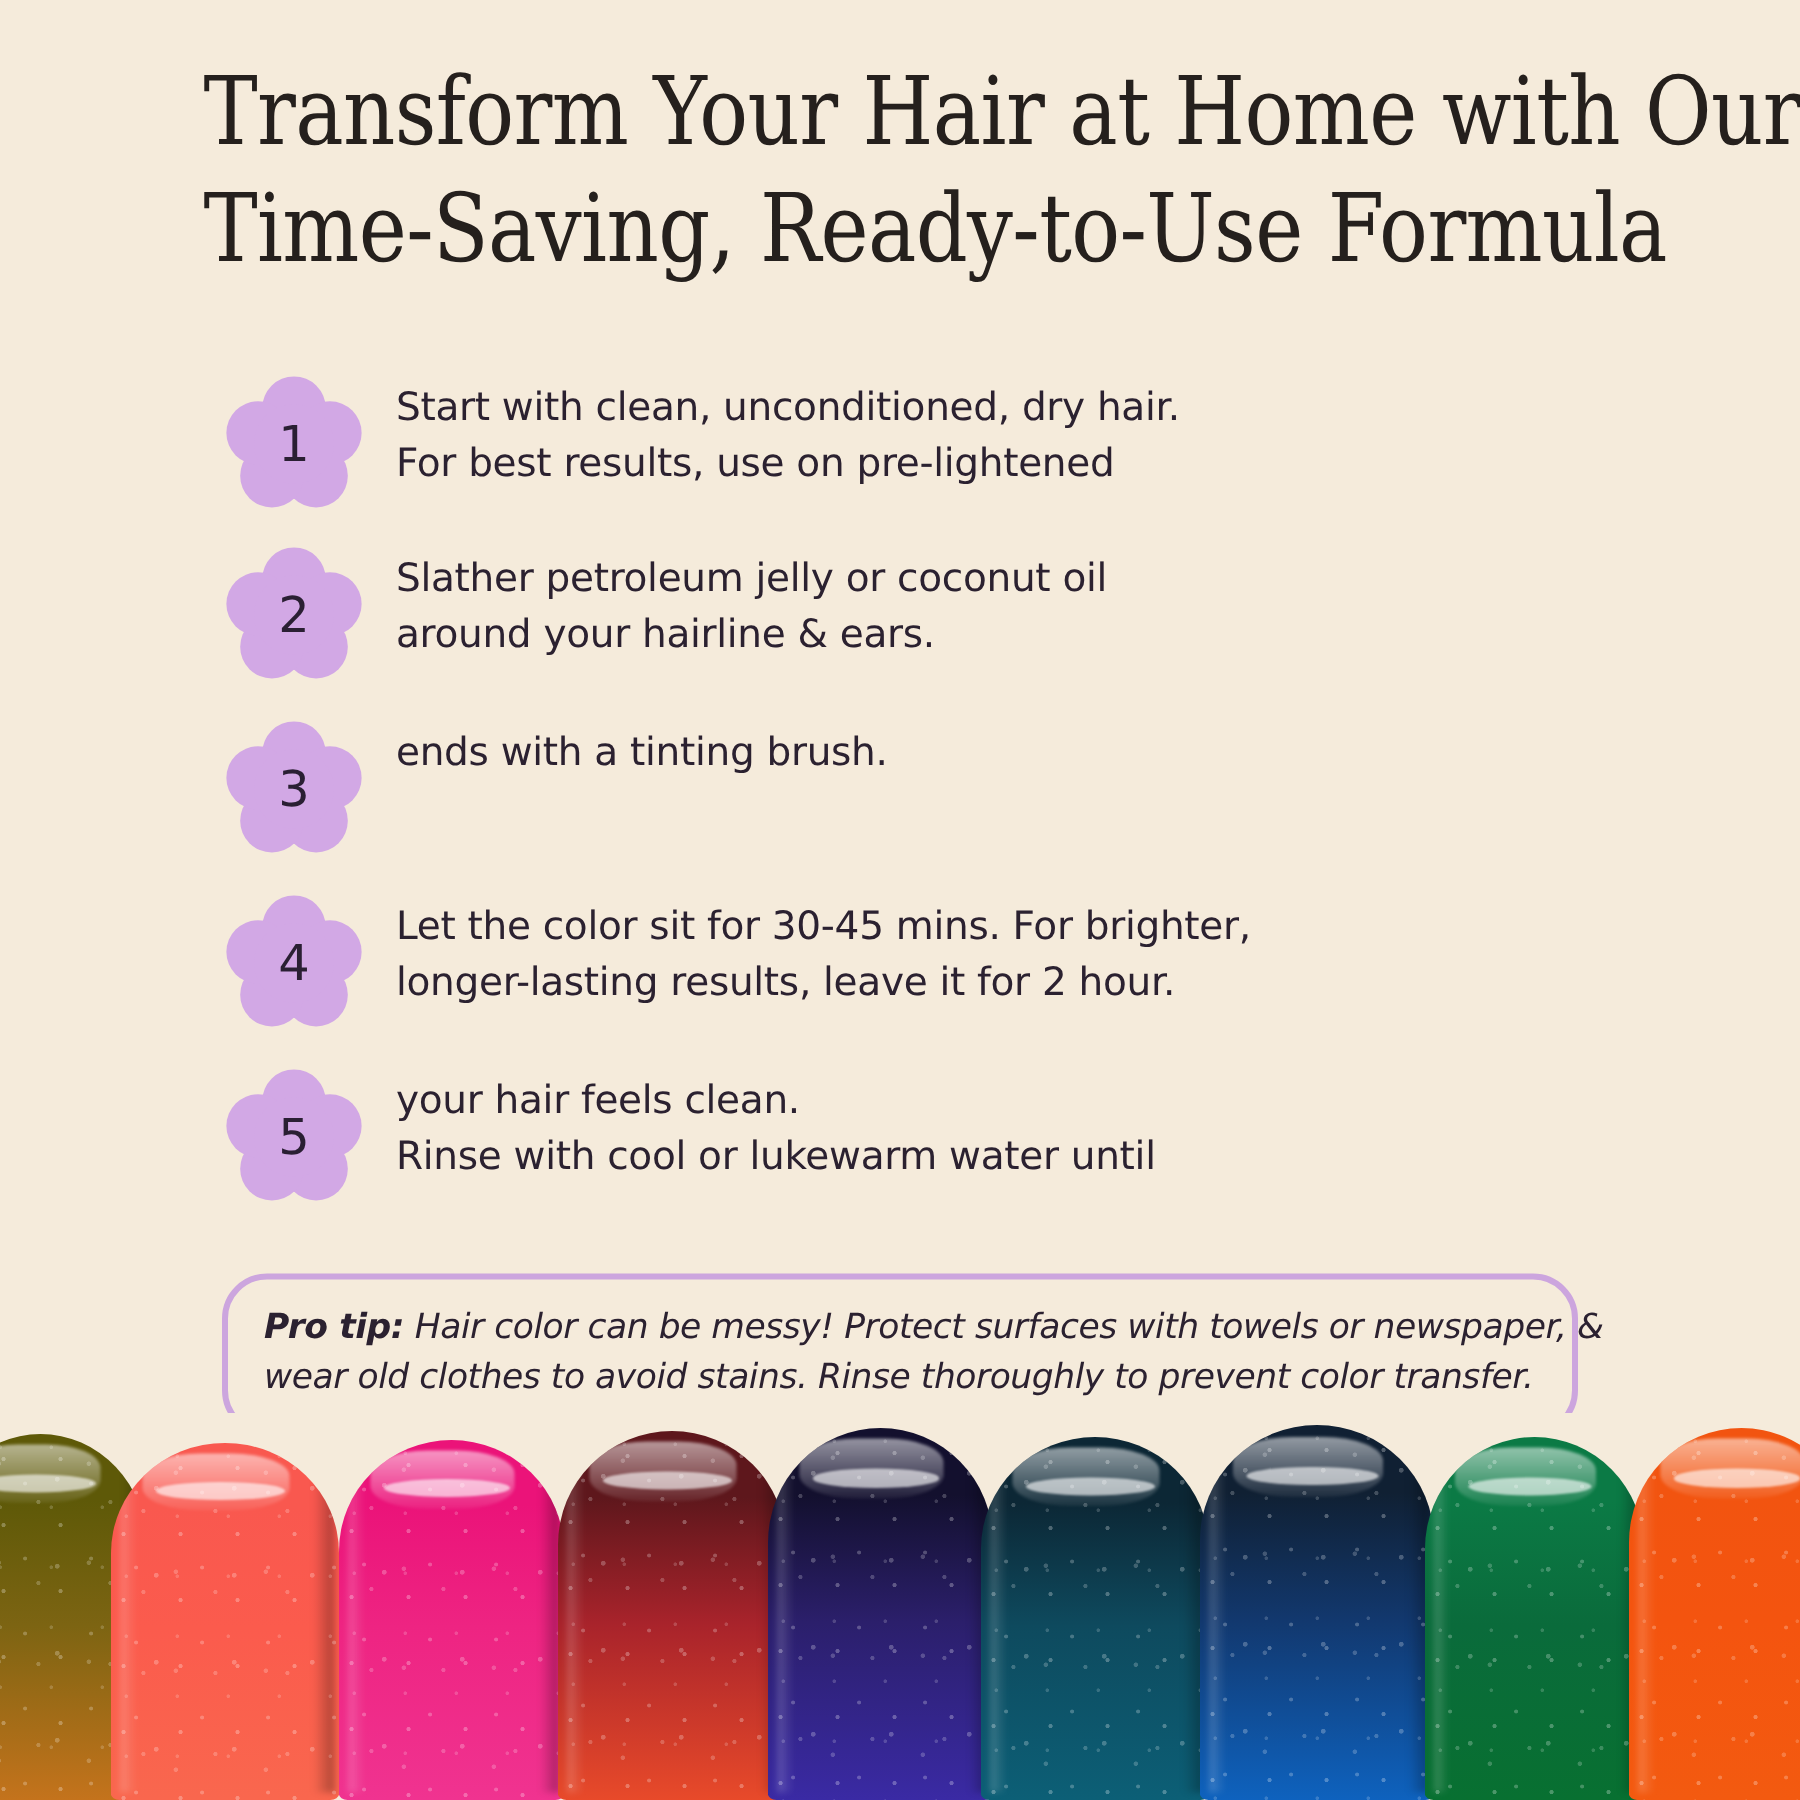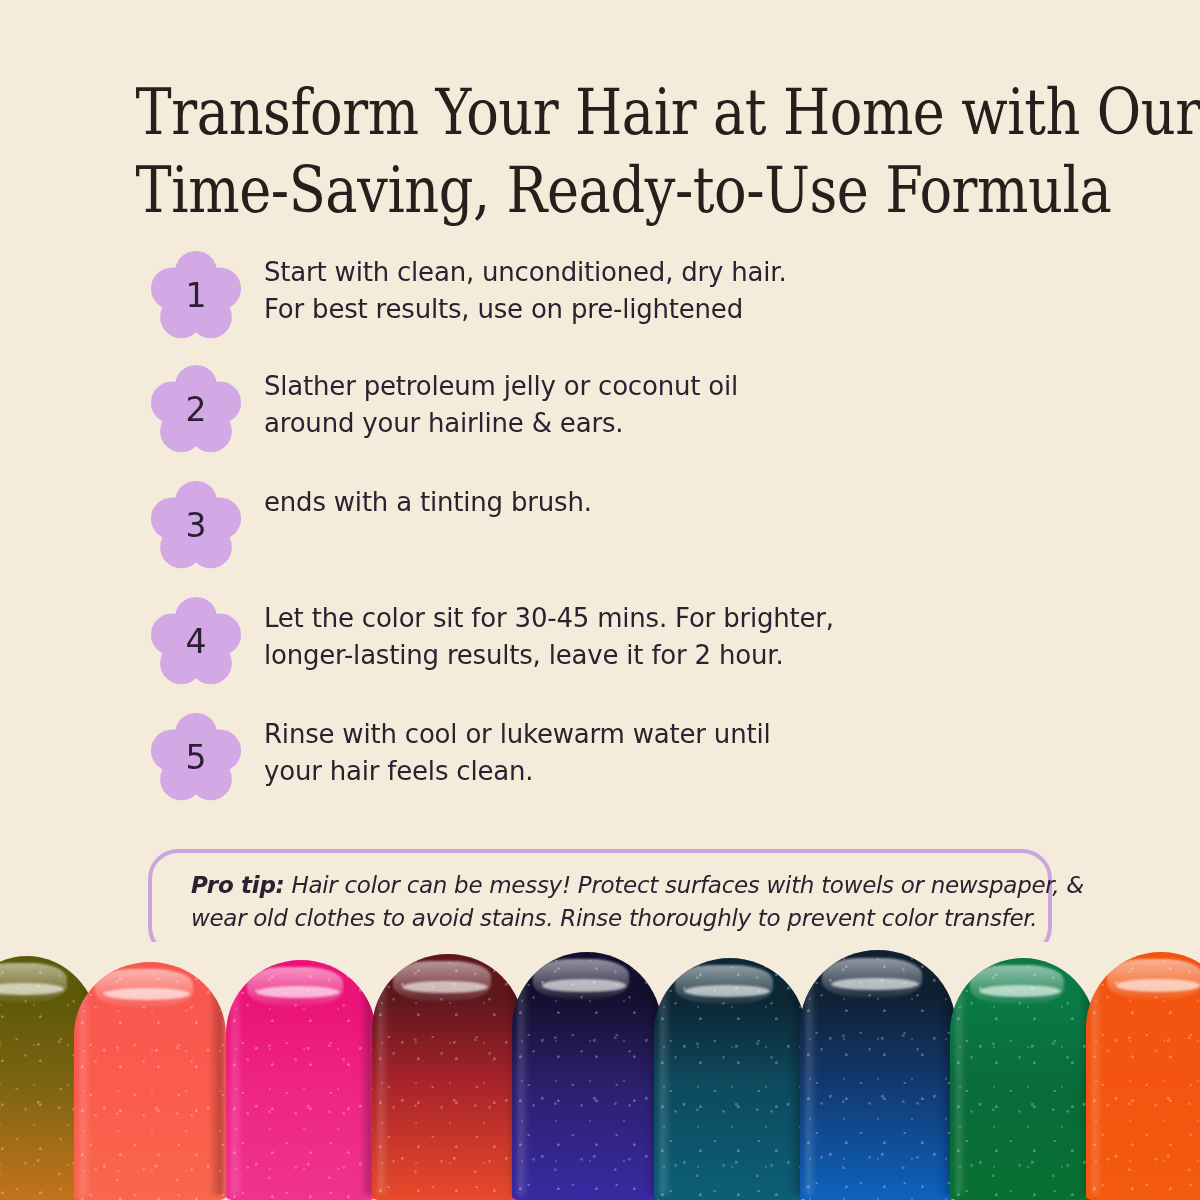--- a/index.html
+++ b/index.html
@@ -15,21 +15,20 @@
     width:1200px;height:1200px;
     background:#F5EBDB;
     overflow:hidden;
   }
 
   
   .title-wrap{
     position:absolute;
     top:36px;left:60px;right:60px;
     text-align:center;
-    margin-top:38px;
   }
   .title-line{
     font-family:"DejaVu Serif", serif;
     font-weight:400;
     color:#25201D;
     font-size:63px;
     line-height:78px;
     letter-spacing:-0.5px;
     transform:scaleX(0.80);
     transform-origin:center center;
@@ -82,21 +81,21 @@
   .step-text .ln{display:block;white-space:nowrap;}
 
   
   .protip{
     position:absolute;
     left:148px;top:849px;
     width:904px;
     box-sizing:border-box;
     border:4px solid #CCA5DE;
     border-radius:30px;
-    padding:16px 26px 18px 39px;
+    padding:16px 26px 18px 24px;
     text-align:center;
     background:transparent;
   }
   .protip .pt-line{
     font-family:"DejaVu Sans", sans-serif;
     font-style:italic;
     font-size:23px;
     line-height:33px;
     color:#2B2130;
     white-space:nowrap;
@@ -263,22 +262,22 @@
             <circle cx="76" cy="42" r="23"></circle>
             <circle cx="66" cy="73" r="23"></circle>
             <circle cx="34" cy="73" r="23"></circle>
             <circle cx="24" cy="42" r="23"></circle>
             <circle cx="50" cy="50" r="29"></circle>
           </g>
         </svg>
         <div class="num">5</div>
       </div>
       <div class="step-text">
+        <span class="ln">your hair feels clean.</span>
         <span class="ln">Rinse with cool or lukewarm water until</span>
-        <span class="ln">your hair feels clean.</span>
       </div>
     </div>
 
   </div>
 
   <div class="protip">
     <div class="pt-line"><span class="pt-label">Pro tip:</span><span> Hair color can be messy! Protect surfaces with towels or newspaper, &amp;</span></div>
     <div class="pt-line">wear old clothes to avoid stains. Rinse thoroughly to prevent color transfer.</div>
   </div>
 

